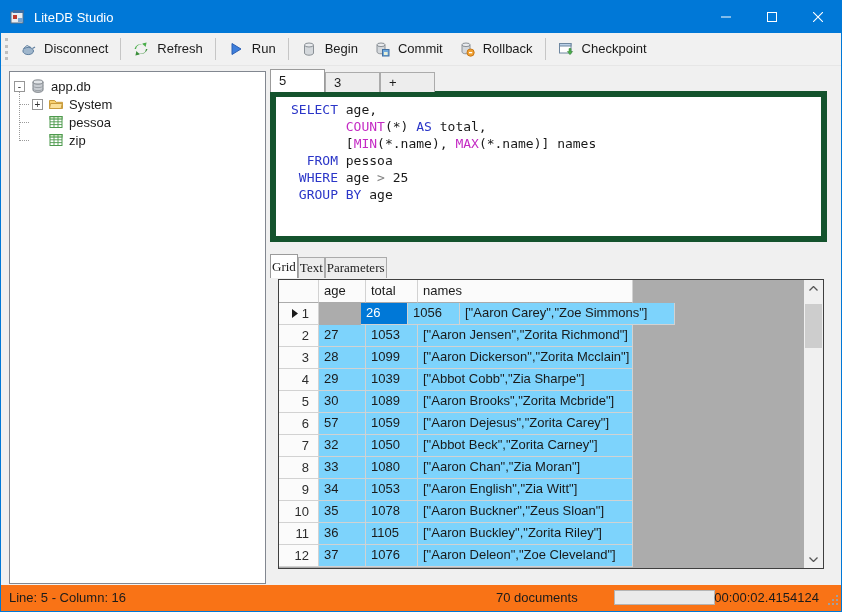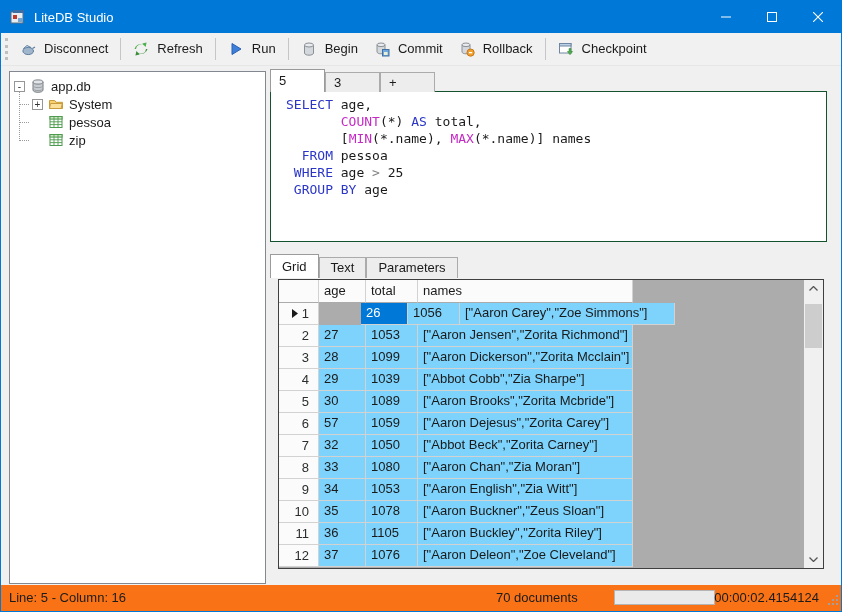--- a/index.html
+++ b/index.html
@@ -30,31 +30,31 @@
   .tree-connector{position:absolute;pointer-events:none;}
   .tree-vline{left:9px;top:20px;height:49px;border-left:1px dotted #9a9a9a;}
   .tree-hline{left:10px;width:9px;border-top:1px dotted #9a9a9a;}
   
   .tabstrip{position:absolute;display:flex;align-items:flex-end;}
   #editor-tabs{left:269px;top:68px;height:23px;z-index:2;}
   .tab{width:55px;padding-left:8px;}
   .tab.active{height:23px;background:#fff;border:1px solid #9B9B9B;border-bottom:none;line-height:22px;}
   .tab.inactive{height:20px;background:#EDEDED;border:1px solid #ABABAB;border-bottom:none;line-height:19px;}
   
-  .editor{position:absolute;left:269px;top:90px;width:557px;height:151px;background:#fff;border:1px solid #14532d;
+  .editor{position:absolute;left:269px;top:90px;width:557px;height:151px;background:#fff;border:6px solid #14532d;
     padding:4px 0 0 15px;font-family:"DejaVu Sans Mono",monospace;font-size:13px;line-height:17px;overflow:hidden;}
   .sql-line{white-space:pre;}
   .tok-kw{color:var(--keyword,#2B36C8);}
   .tok-fn{color:var(--function,#C42BC4);}
   .tok-op{color:var(--operator,#838383);}
   .tok-num{color:#1a1a1a;font-weight:normal;}
   .tok-pl{color:#1a1a1a;}
   
   #result-tabs{left:269px;top:253px;height:24px;z-index:2;}
-  .rtab{padding:0 11px;}
+  .rtab{padding:0 1px;font-family:Liberation Serif, serif;}
   .rtab.active{height:24px;background:#fff;border:1px solid #9B9B9B;border-bottom:none;line-height:23px;}
   .rtab.inactive{height:21px;background:#EDEDED;border:1px solid #ABABAB;border-bottom:none;line-height:20px;}
   
   .grid-box{position:absolute;left:277px;top:278px;width:546px;height:290px;border:1px solid #3F3F3F;background:var(--grid-empty,#ACACAC);overflow:hidden;}
   #grid-table{position:absolute;left:0;top:0;}
   .g-row{display:flex;height:22px;}
   .g-row.header{height:23px;}
   .g-cell{border-right:1px solid #D2D2D2;border-bottom:1px solid #D2D2D2;background:#7dd3fc;padding:2px 4px 0 5px;white-space:nowrap;overflow:hidden;color:#1a1a1a;}
   .g-row.header .g-cell{background:#FBFBFB;border-bottom:1px solid #ABABAB;padding-top:3px;}
   .rowhdr{width:40px;background:#FBFBFB;display:flex;align-items:center;justify-content:flex-end;padding:0 9px 0 3px;gap:4px;color:#2d2d2d;}

